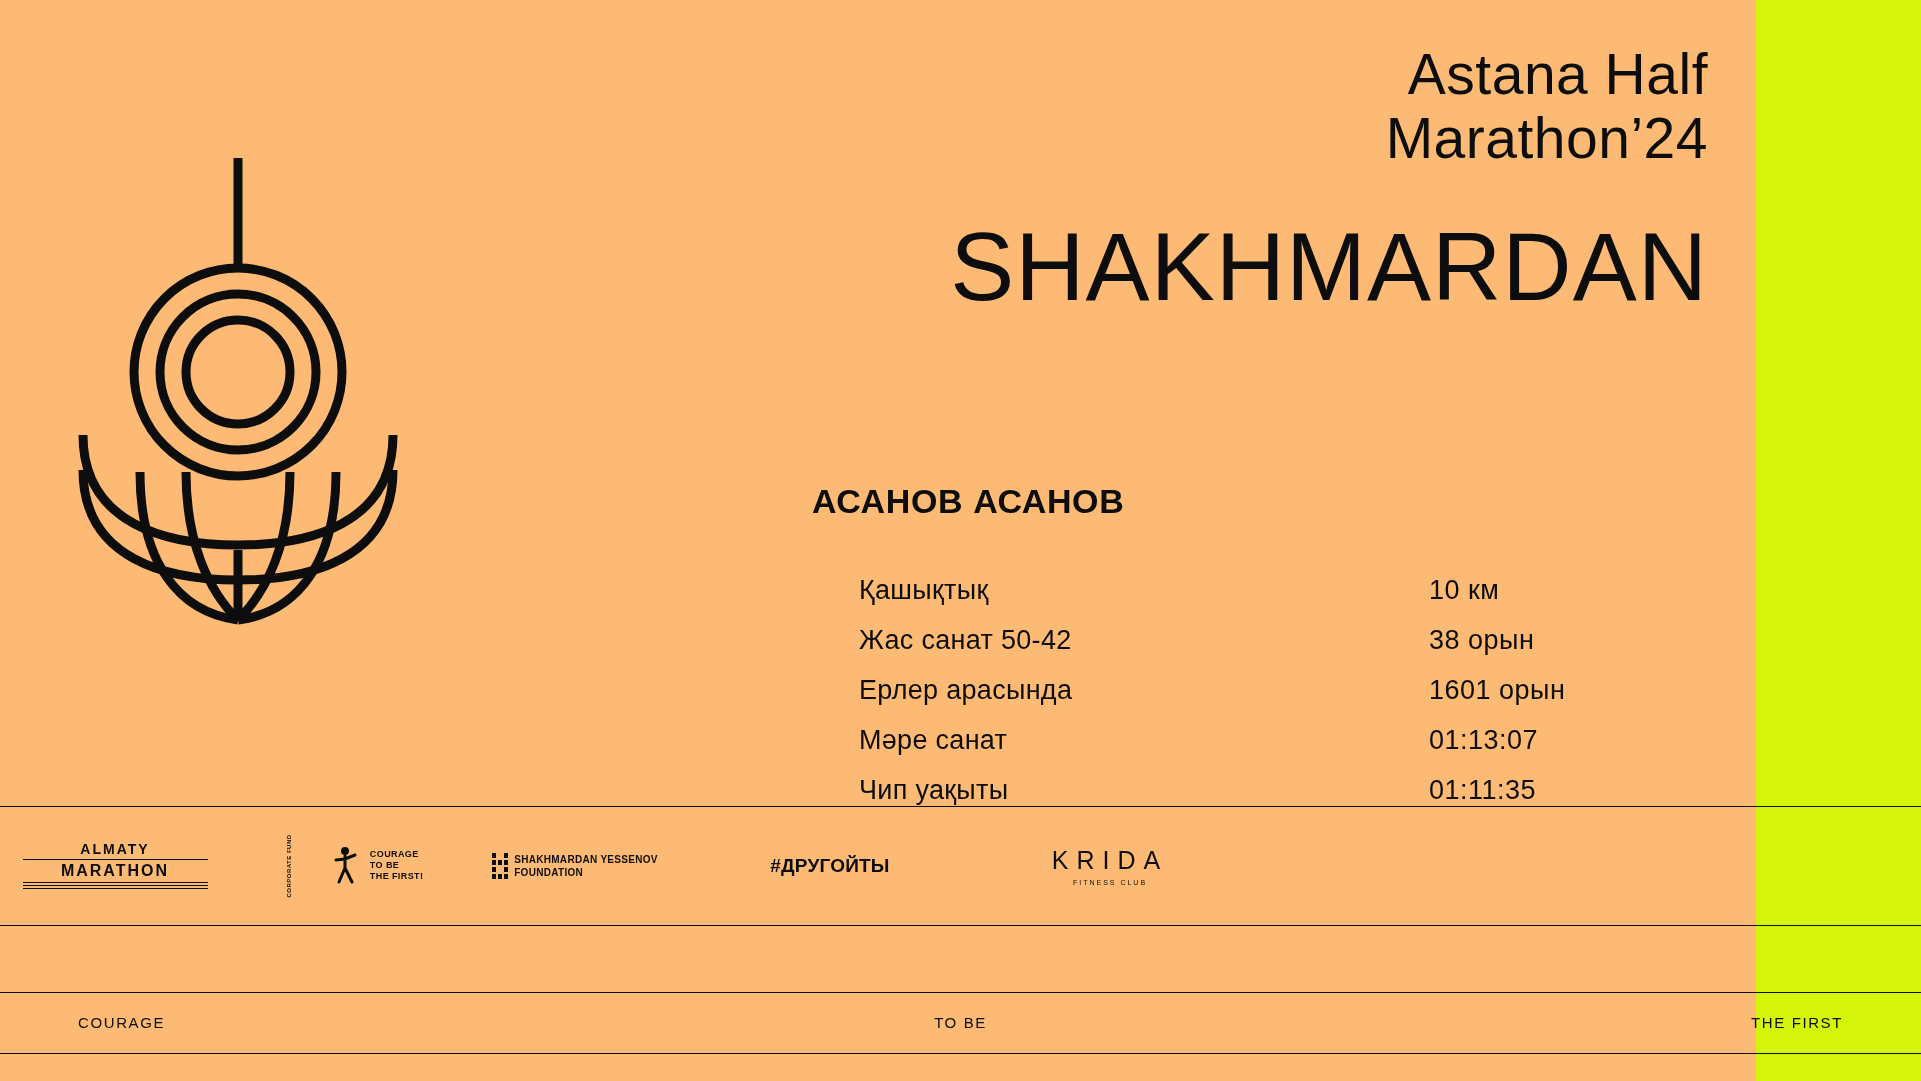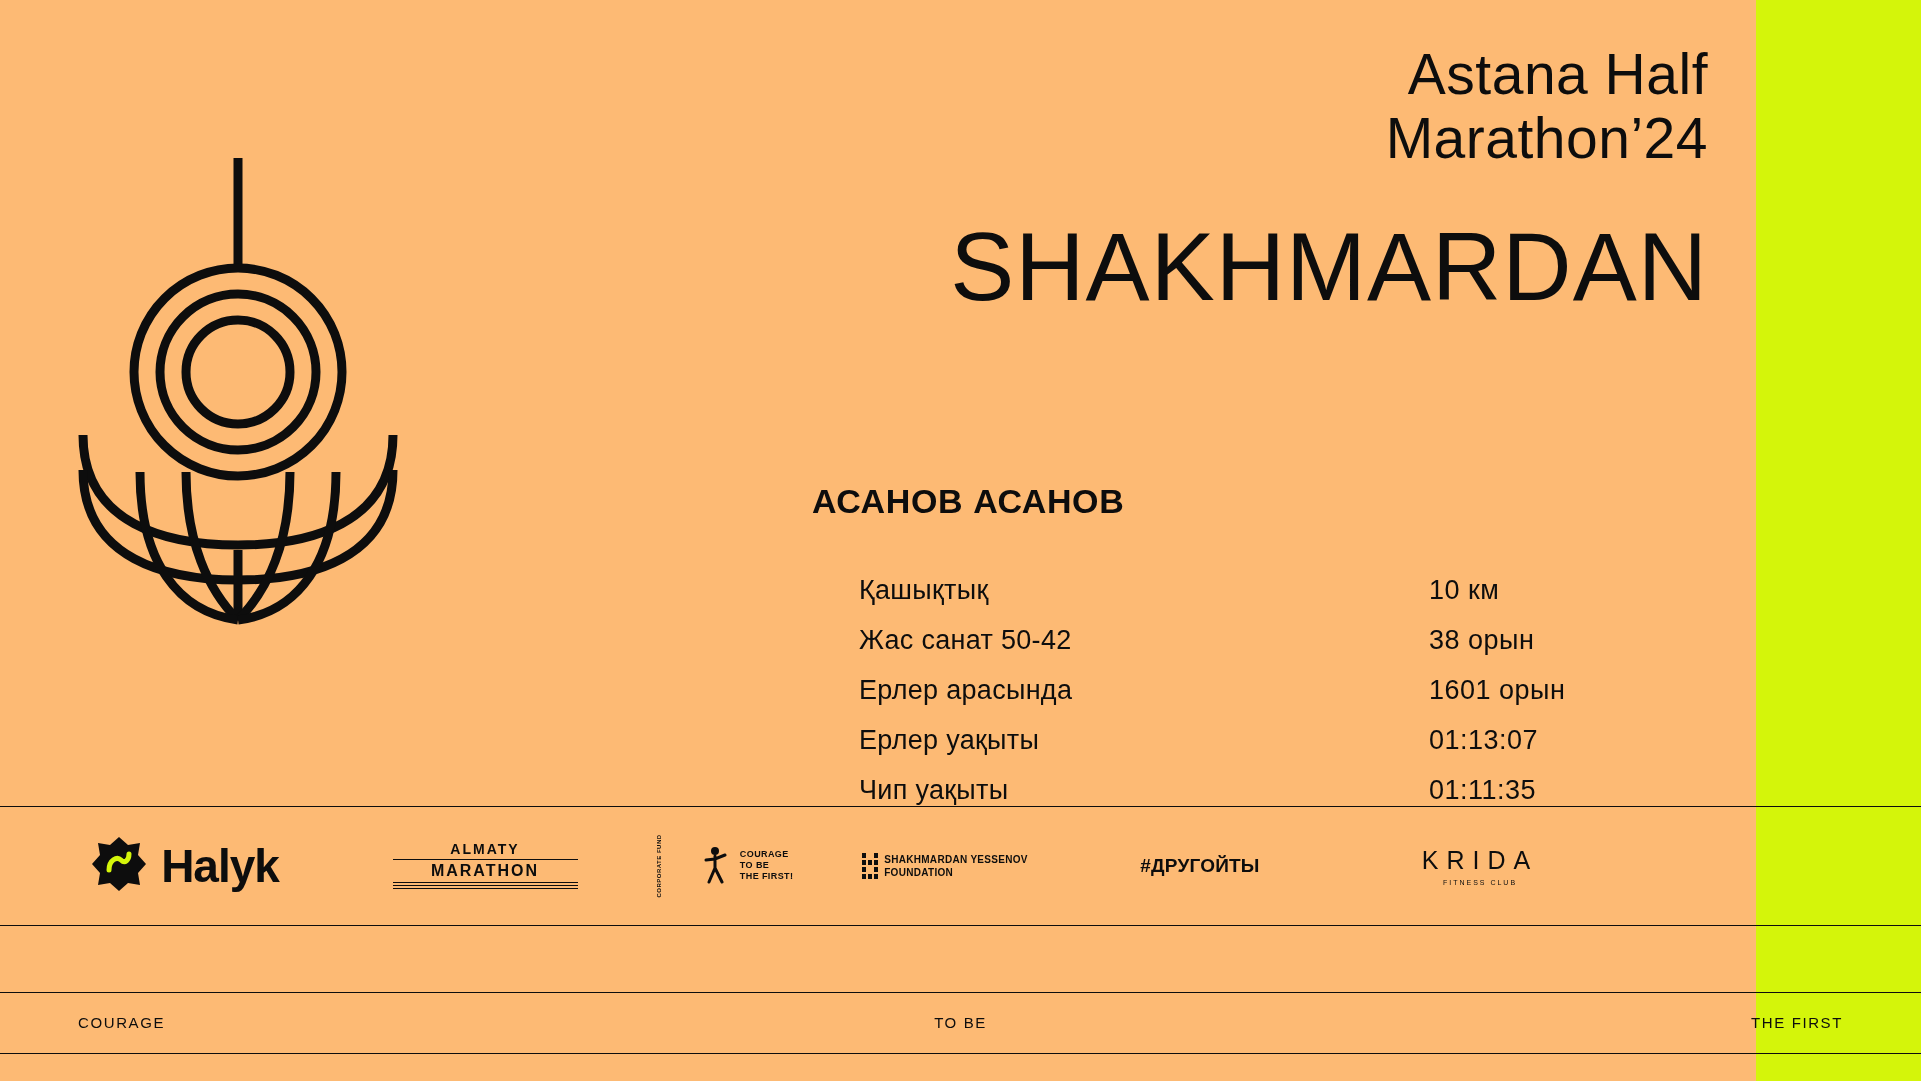--- a/index.html
+++ b/index.html
@@ -265,47 +265,36 @@
     </div>
     <div class="result-row">
       <div class="result-label">Жас санат 50-42</div>
       <div class="result-value">38 орын</div>
     </div>
     <div class="result-row">
       <div class="result-label">Ерлер арасында</div>
       <div class="result-value">1601 орын</div>
     </div>
     <div class="result-row">
-      <div class="result-label">Ерлер уақыты</div>
+      <div class="result-label">Мәре санат</div>
       <div class="result-value">01:13:07</div>
     </div>
     <div class="result-row">
       <div class="result-label">Чип уақыты</div>
       <div class="result-value">01:11:35</div>
     </div>
   </div>
 
   <div class="rule rule-1"></div>
   <div class="rule rule-2"></div>
   <div class="rule rule-3"></div>
   <div class="rule rule-4"></div>
 
   <div class="sponsors">
 
-    <div class="sponsor sp-halyk">
-      <div class="halyk-wrap">
-        <span>
-          <svg width="56" height="56" viewBox="0 0 56 56">
-            <path d="M28 1 L37 9 L49 7 L47 19 L55 28 L47 37 L49 49 L37 47 L28 55 L19 47 L7 49 L9 37 L1 28 L9 19 L7 7 L19 9 Z" fill="#0d0d0d"></path>
-            <path d="M18 34 C18 24 26 20 30 24 C34 28 38 24 38 18" stroke="#d4f50a" stroke-width="5" fill="none" stroke-linecap="round"></path>
-          </svg>
-        </span>
-        <span class="halyk-text">Halyk</span>
-      </div>
-    </div>
 
 
     <div class="sponsor sp-almaty">
       <div class="almaty-wrap">
         <div class="almaty-t1">ALMATY</div>
         <div class="almaty-line"></div>
         <div class="almaty-t2">MARATHON</div>
         <div class="almaty-line"></div>
         <div class="almaty-line"></div>
         <div class="almaty-line"></div>

